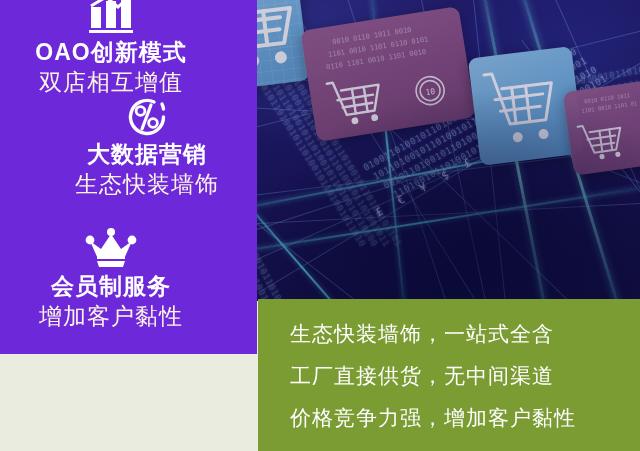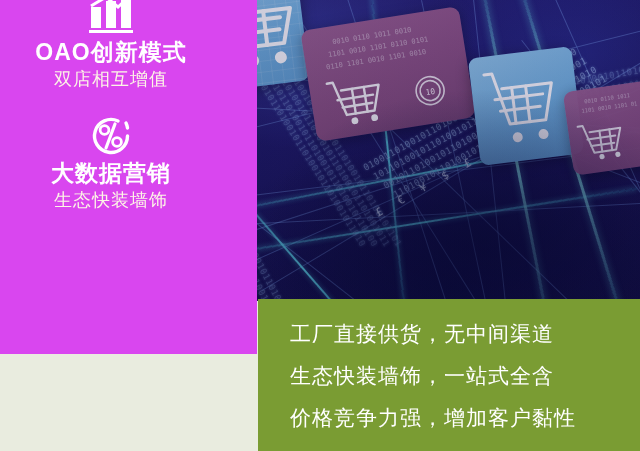--- a/index.html
+++ b/index.html
@@ -97,21 +97,21 @@
       linear-gradient(195deg, rgba(40,30,110,0.18) 0%, rgba(10,8,45,0.30) 100%);
     pointer-events: none;
   }
 
   
   .orange-panel {
     position: absolute;
     left: 0; top: 0;
     width: 257px;
     height: 354px;
-    background: #d946ef;
+    background: #6d28d9;
   }
   .feature {
     position: absolute;
     left: 0;
     width: 222px;
     text-align: center;
     color: #ffffff;
   }
   .feature .ficon {
     display: block;
@@ -120,30 +120,30 @@
   }
   .feature .ficon svg { display: block; margin: 0 auto; }
   .ftitle {
     font-size: 23px;
     font-weight: bold;
     letter-spacing: 1px;
     line-height: 1.12;
     color: #ffffff;
   }
   .fsub {
-    font-size: 18px;
+    font-size: 23px;
     font-weight: normal;
     letter-spacing: 1px;
     line-height: 1.18;
     margin-top: 3px;
     color: #FDF4E6;
   }
 
   #feature-0 { top: -6px; }
-  #feature-1 { top: 115px; }
+  #feature-1 { top: 96px; margin-left: 36px; }
   #feature-2 { top: 228px; }
 
   
   .green-panel {
     position: absolute;
     left: 258px;
     top: 299px;
     width: 382px;
     height: 152px;
     background: #7A9C33;
@@ -327,23 +327,37 @@
           <path d="M36 8 A16.5 16.5 0 0 1 37.5 13" fill="none" stroke="#ffffff" stroke-width="3.4" stroke-linecap="round"></path>
           <line x1="25" y1="9" x2="16" y2="33" stroke="#ffffff" stroke-width="3.2" stroke-linecap="round"></line>
           <circle cx="14.5" cy="15" r="4.4" fill="none" stroke="#ffffff" stroke-width="2.8"></circle>
           <circle cx="27" cy="27" r="4.4" fill="none" stroke="#ffffff" stroke-width="2.8"></circle>
         </svg>
       </span>
       <div class="ftitle">大数据营销</div>
       <div class="fsub">生态快装墙饰</div>
     </div>
 
+    <div class="feature" id="feature-2">
+      <span class="ficon">
+        <svg width="52" height="40" viewBox="0 0 52 40">
+          <circle cx="26" cy="4" r="4" fill="#ffffff"></circle>
+          <circle cx="5" cy="12" r="4.4" fill="#ffffff"></circle>
+          <circle cx="47" cy="12" r="4.4" fill="#ffffff"></circle>
+          <path d="M5 13 L13 31 H39 L47 13 L36 21 L26 6 L16 21 Z" fill="#ffffff"></path>
+          <rect x="12" y="27" width="28" height="4" fill="#ffffff"></rect>
+          <path d="M12 33 H40 L38 39 H14 Z" fill="#ffffff"></path>
+        </svg>
+      </span>
+      <div class="ftitle">会员制服务</div>
+      <div class="fsub">增加客户黏性</div>
+    </div>
   </div>
 
   <div class="green-panel">
     <div class="green-lines">
+      <div class="gline">生态快装墙饰，一站式全含</div>
       <div class="gline">工厂直接供货，无中间渠道</div>
-      <div class="gline">生态快装墙饰，一站式全含</div>
       <div class="gline">价格竞争力强，增加客户黏性</div>
     </div>
   </div>
 
 </div>
 
 </body></html>

